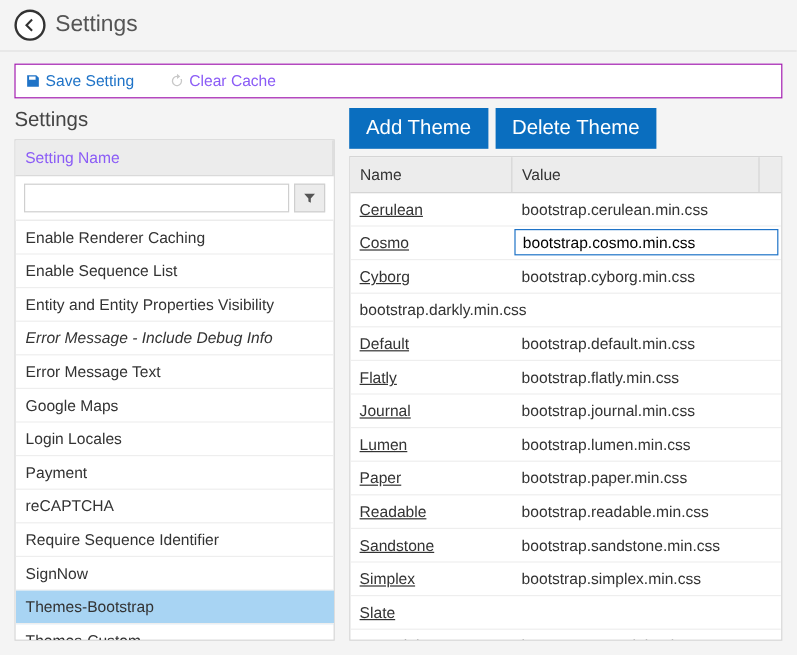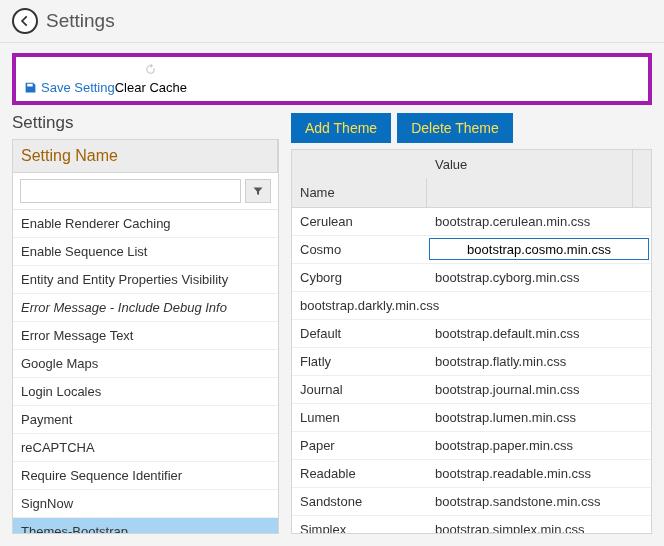--- a/index.html
+++ b/index.html
@@ -21,49 +21,49 @@
   }
   .back-btn {
     width: 26px; height: 26px; border-radius: 50%;
     border: 2px solid #333; background: #fff;
     display: flex; align-items: center; justify-content: center;
     cursor: pointer;
   }
   .back-btn svg { width: 14px; height: 14px; }
   .header-title { font-size: 19px; color: #555; font-weight: normal; }
   .toolbar {
-    background: #fff; border: 4px solid #a21caf;
+    background: #fff; border: 1px solid #a21caf;
     margin: 10px 12px 8px 12px;
     padding: 6px 8px;
-    display: flex; align-items: flex-end; gap: 0;
+    display: flex; align-items: flex-start; gap: 29px;
   }
   .save-btn {
     display: inline-flex; align-items: center; gap: 4px;
     color: #1f73c7; font-size: 13px; cursor: pointer;
     background: none; border: none;
   }
   .clear-btn {
     display: inline-flex; align-items: center; gap: 4px;
-    color: #000000; font-size: 13px;
-    background: none; border: none; flex-direction: column;
+    color: #8b5cf6; font-size: 13px;
+    background: none; border: none;
   }
   .content {
     flex: 1; display: flex; margin: 0 12px 12px 12px; gap: 12px; min-height: 0;
   }
   .left-panel { width: 267px; display: flex; flex-direction: column; min-height: 0; }
   .panel-title { font-size: 17px; color: #444; margin-bottom: 6px; font-weight: normal; }
   .grid {
     background: #fff; border: 1px solid #d5d5d5;
     display: flex; flex-direction: column; min-height: 0; flex: 1;
   }
   .grid-header {
     display: flex; background: #ececec; border-bottom: 1px solid #d5d5d5;
   }
   .grid-header .col {
-    padding: 7px 8px; color: #a16207; font-size: 16px;
+    padding: 7px 8px; color: #8b5cf6; font-size: 13px;
     border-right: 1px solid #d5d5d5;
   }
   .filter-row {
     display: flex; background: #fff; border-bottom: 1px solid #e8e8e8;
     padding: 6px 7px; gap: 4px; align-items: center;
   }
   .filter-input {
     flex: 1; height: 24px; border: 1px solid #cfcfcf; padding: 0 6px;
     font-size: 13px; background: #fff;
   }
@@ -79,35 +79,35 @@
     display: flex; border-bottom: 1px solid #eee; cursor: pointer;
   }
   .grid-row .cell {
     padding: 6px 8px; font-size: 13px;
     overflow: hidden; text-overflow: ellipsis; white-space: nowrap;
   }
   .grid-row.selected { background: #a8d4f3; justify-content: flex-end; }
   .right-panel { flex: 1; display: flex; flex-direction: column; min-height: 0; }
   .right-toolbar { display: flex; gap: 6px; margin-bottom: 6px; }
   .pri-btn {
-    background: #0a6ebf; color: #fde047; border: none;
-    padding: 7px 14px; font-size: 14px; cursor: pointer;
+    background: #0a6ebf; color: #ffffff; border: none;
+    padding: 7px 14px; font-size: 17px; cursor: pointer;
   }
   .right-grid-header { display: flex; background: #ececec; border-bottom: 1px solid #d5d5d5; }
-  .right-grid-header .col-name { width: 135px; padding: 7px 8px; border-right: 1px solid #d5d5d5; margin-top: 28px; }
+  .right-grid-header .col-name { width: 135px; padding: 7px 8px; border-right: 1px solid #d5d5d5; }
   .right-grid-header .col-val { flex: 1; padding: 7px 8px; border-right: 1px solid #d5d5d5; }
   .right-grid-header .col-scroll { width: 18px; }
   .right-body { flex: 1; overflow-y: scroll; }
   .right-row { display: flex; border-bottom: 1px solid #eee; }
-  .right-row .cell-name { width: 135px; padding: 6px 8px; border-right: 1px solid transparent; }
+  .right-row .cell-name { width: 135px; padding: 6px 8px; border-right: 1px solid transparent; text-decoration: underline; }
   .right-row .cell-val { flex: 1; padding: 6px 8px; }
   .right-row.editing .cell-val { padding: 2px; }
   .cell-input {
     width: 100%; height: 22px; border: 1px solid #1f73c7;
-    padding: 0 6px; font-size: 13px; text-align: center;
+    padding: 0 6px; font-size: 13px;
   }
   
   ::-webkit-scrollbar { width: 17px; }
   ::-webkit-scrollbar-track { background: #f1f1f1; }
   ::-webkit-scrollbar-thumb { background: #c1c1c1; }
   ::-webkit-scrollbar-button { background: #f1f1f1; height: 17px; }
 </style>
 </head>
 <body>
 

